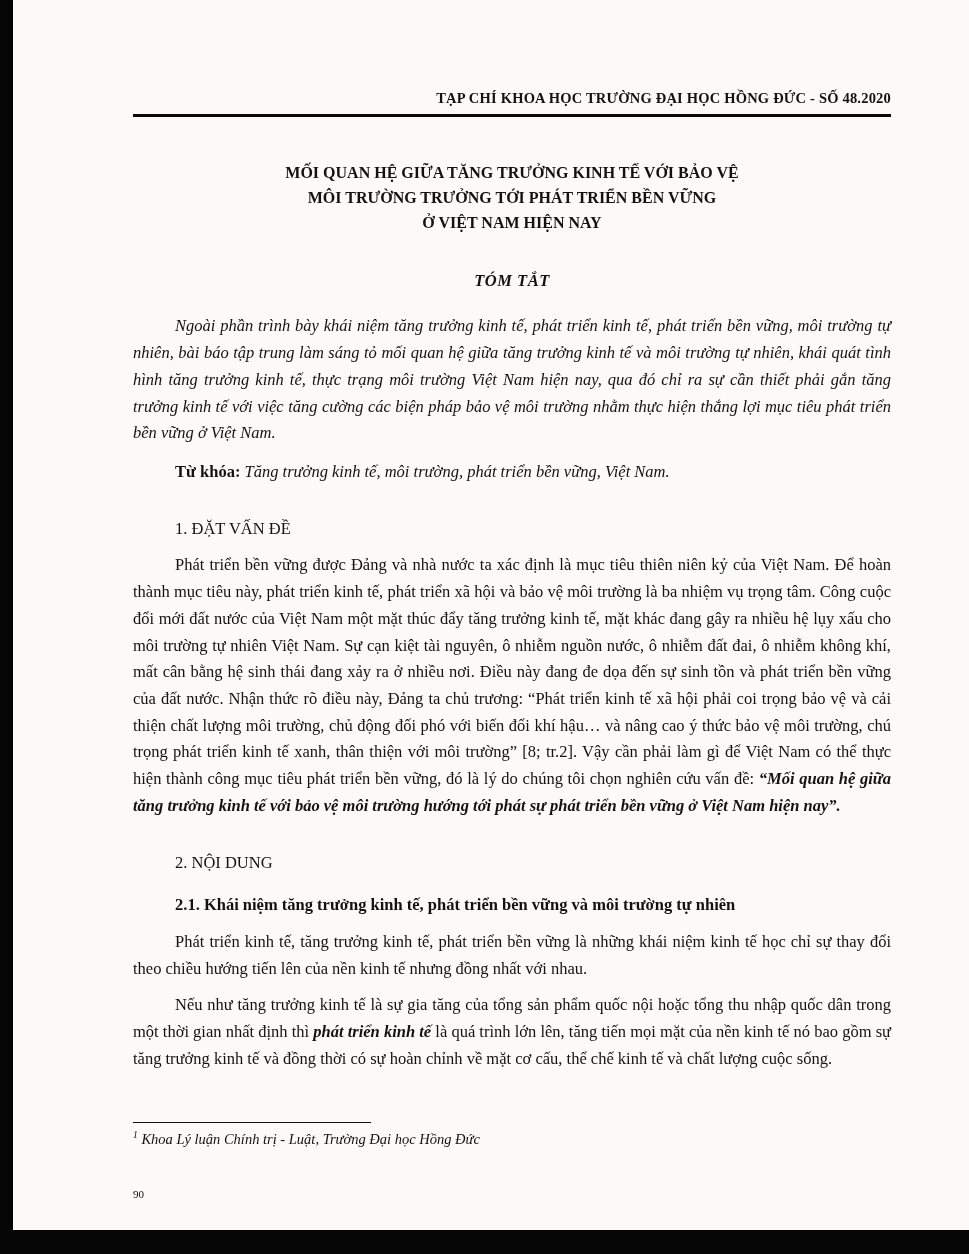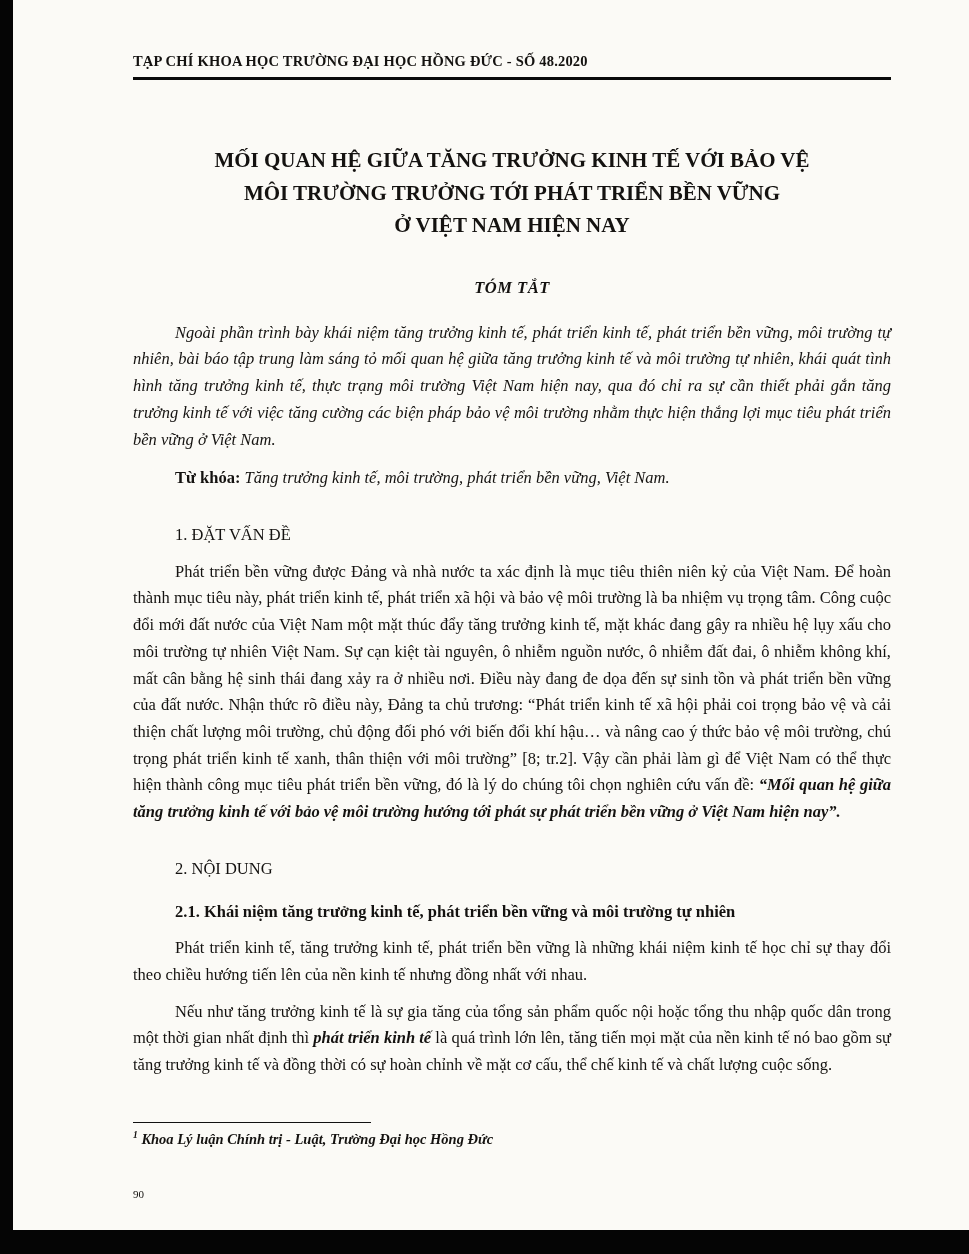--- a/index.html
+++ b/index.html
@@ -8,32 +8,32 @@
     background:#fbfaf6;
     position:relative;
     font-family:"Liberation Serif", serif;
     color:#141210;
     overflow:hidden;
   }
   .scan-edge-left{position:absolute;left:0;top:0;width:13px;height:1254px;background:#050505;}
   .scan-edge-bottom{position:absolute;left:0;top:1230px;width:969px;height:24px;background:#050505;}
   .content{position:absolute;left:133px;top:0;width:758px;}
   .journal-header{
-    margin-top:53px;
-    text-align:left;
+    margin-top:90px;
+    text-align:right;
     font-weight:bold;
     font-size:14.5px;
     letter-spacing:0.2px;
   }
   .header-rule{border:none;border-top:3px solid #0a0a0a;margin:7px 0 0 0;}
   .paper-title{
-    margin-top:64px;
+    margin-top:44px;
     text-align:center;
     font-weight:bold;
-    font-size:21px;
+    font-size:16px;
     line-height:1.55;
   }
   .author{
     margin-top:26px;
     text-align:center;
     font-weight:bold;
     font-size:15px;
   }
   .author sup{font-size:10px;}
   .abstract-heading{
@@ -69,21 +69,21 @@
   }
   .body-para{margin-top:10px;}
   .quote-emphasis{font-weight:bold;font-style:italic;}
   .inline-emphasis{font-weight:bold;font-style:italic;}
   .footnote-block{position:absolute;left:133px;top:1122px;width:758px;}
   .footnote-rule{border:none;border-top:1.5px solid #111;width:238px;margin:0;}
   .footnote-text{
     margin-top:7px;
     font-size:14.5px;
     font-style:italic;
-    font-weight:bold;
+    font-weight:normal;
   }
   .footnote-text sup{font-size:9.5px;}
   .page-number{
     position:absolute;left:133px;top:1188px;
     font-size:11px;
   }
 </style>
 </head>
 <body>
 

